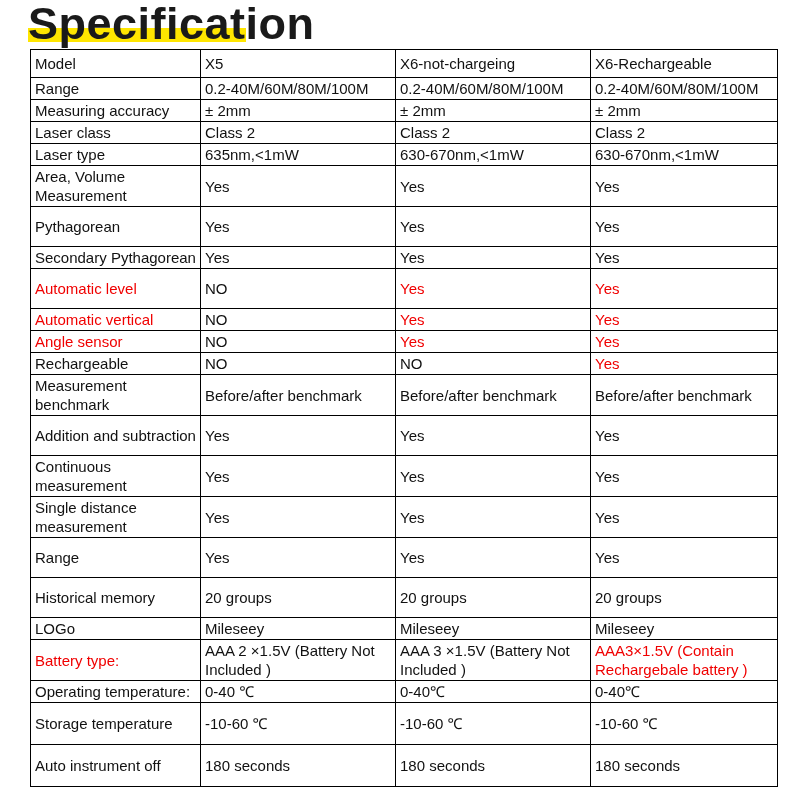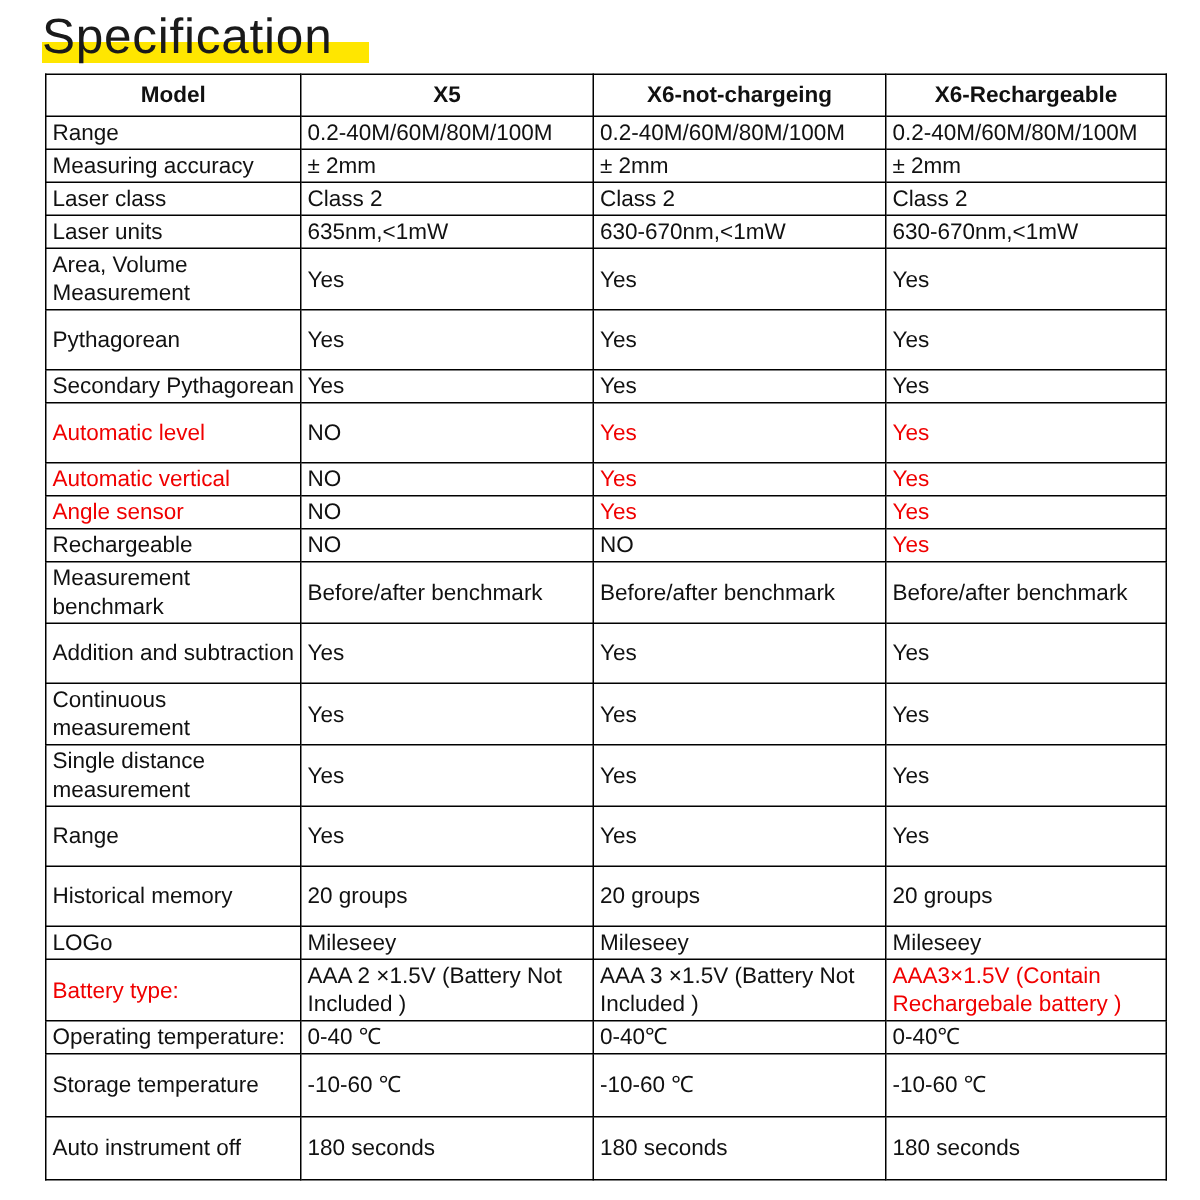--- a/index.html
+++ b/index.html
@@ -26,23 +26,23 @@
     position:absolute;
     left:0; top:25px;
     width:218px; height:14px;
     background:var(--hl);
     z-index:0;
   }
   h1.page-title{
     position:relative;
     z-index:1;
     margin:0;
-    font-size:33px;
+    font-size:45px;
     line-height:41px;
-    font-weight:normal;
+    font-weight:bold;
     color:var(--ink);
     letter-spacing:0.5px;
   }
   table#spec-table{
     border-collapse:collapse;
     table-layout:fixed;
     margin-left:30px;
     margin-top:2px;
     width:747px;
   }
@@ -51,21 +51,21 @@
     padding:1px 4px;
     font-size:15px;
     line-height:19px;
     text-align:left;
     vertical-align:middle;
     white-space:pre-wrap;
     overflow:hidden;
     font-weight:normal;
     color:#111;
   }
-  #spec-table th{font-weight:bold;text-align:center;}
+  #spec-table th{font-weight:normal;}
   #spec-table td.lbl{font-weight:normal;}
   #spec-table .red{color:var(--red);margin-top:37px;}
   #spec-table thead tr{height:28px;}
   #spec-table tbody tr{height:22px;}
   #spec-table tbody tr:nth-child(6),
   #spec-table tbody tr:nth-child(8),
   #spec-table tbody tr:nth-child(13),
   #spec-table tbody tr:nth-child(14),
   #spec-table tbody tr:nth-child(15),
   #spec-table tbody tr:nth-child(16),
@@ -110,21 +110,21 @@
           <td>± 2mm</td>
           <td>± 2mm</td>
         </tr>
         <tr>
           <td class="lbl">Laser class</td>
           <td>Class 2</td>
           <td>Class 2</td>
           <td>Class 2</td>
         </tr>
         <tr>
-          <td class="lbl">Laser units</td>
+          <td class="lbl">Laser type</td>
           <td>635nm,&lt;1mW</td>
           <td>630-670nm,&lt;1mW</td>
           <td>630-670nm,&lt;1mW</td>
         </tr>
         <tr>
           <td class="lbl">Area, Volume Measurement</td>
           <td>Yes</td>
           <td>Yes</td>
           <td>Yes</td>
         </tr>

